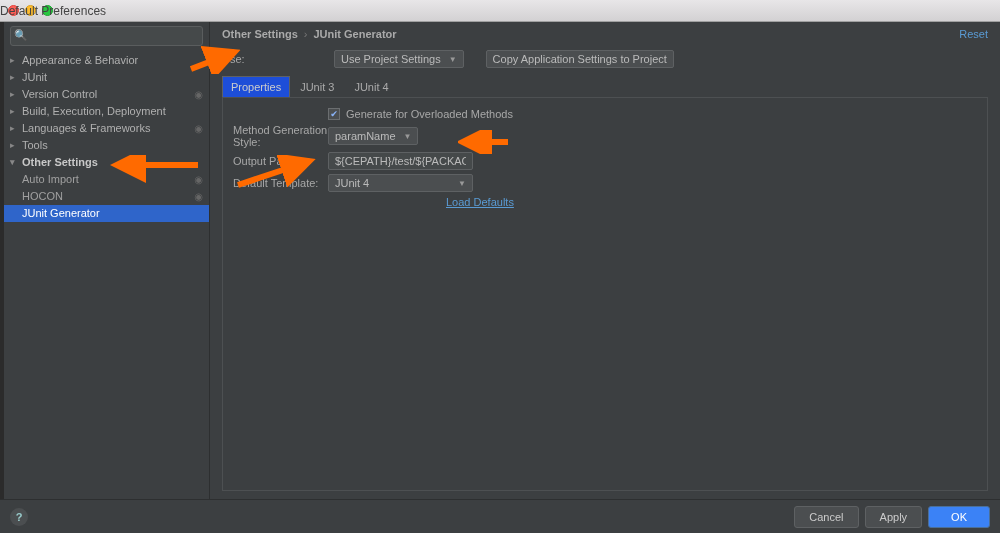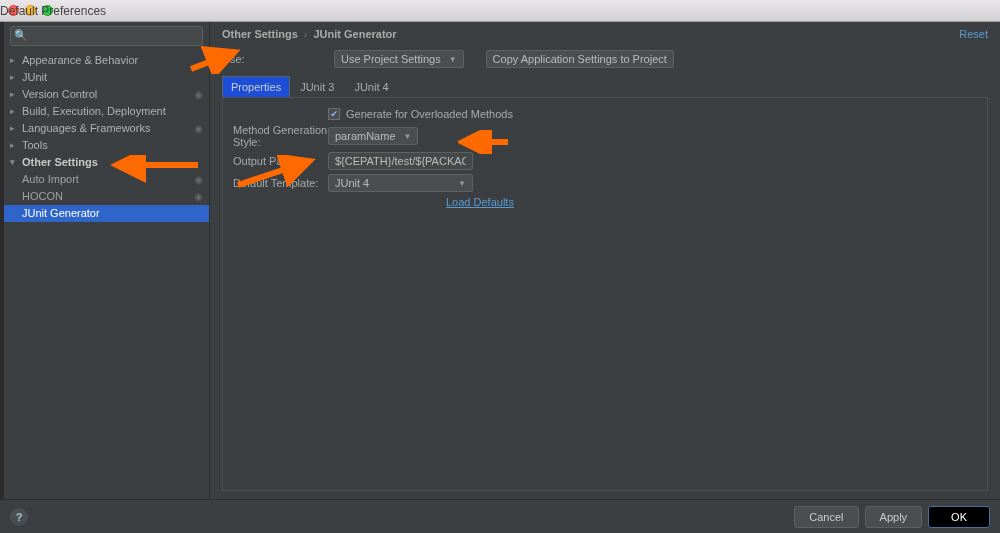--- a/index.html
+++ b/index.html
@@ -195,21 +195,21 @@
     gap:6px;
   }
   .footer .help {
     width:18px;height:18px;border-radius:50%;background:#4b4e50;color:#9cc;display:flex;align-items:center;justify-content:center;font-weight:bold;cursor:pointer;
   }
   .footer .spacer{flex:1;}
   .footer button {
     background:#4b4e50;border:1px solid #5e6163;color:#ccc;padding:4px 14px;border-radius:3px;font-size:11px;cursor:pointer;
   }
   .footer button.primary {
-    background:#000000; border-color:#4a6f99; color:#fff; padding:4px 22px;
+    background:#3b82f6; border-color:#4a6f99; color:#fff; padding:4px 22px;
   }
   svg.annot { position:absolute; pointer-events:none; }
 </style>
 </head>
 <body>
 
 <div class="titlebar">
   <div class="traffic">
     <div class="tl red"></div>
     <div class="tl yel"></div>

